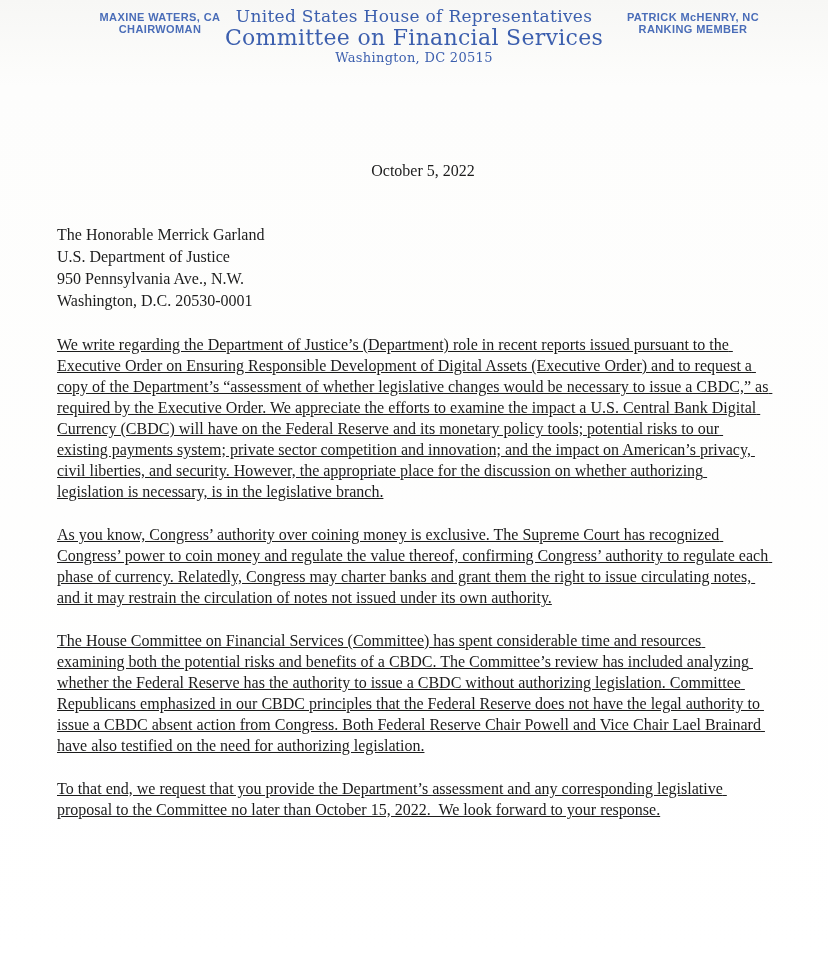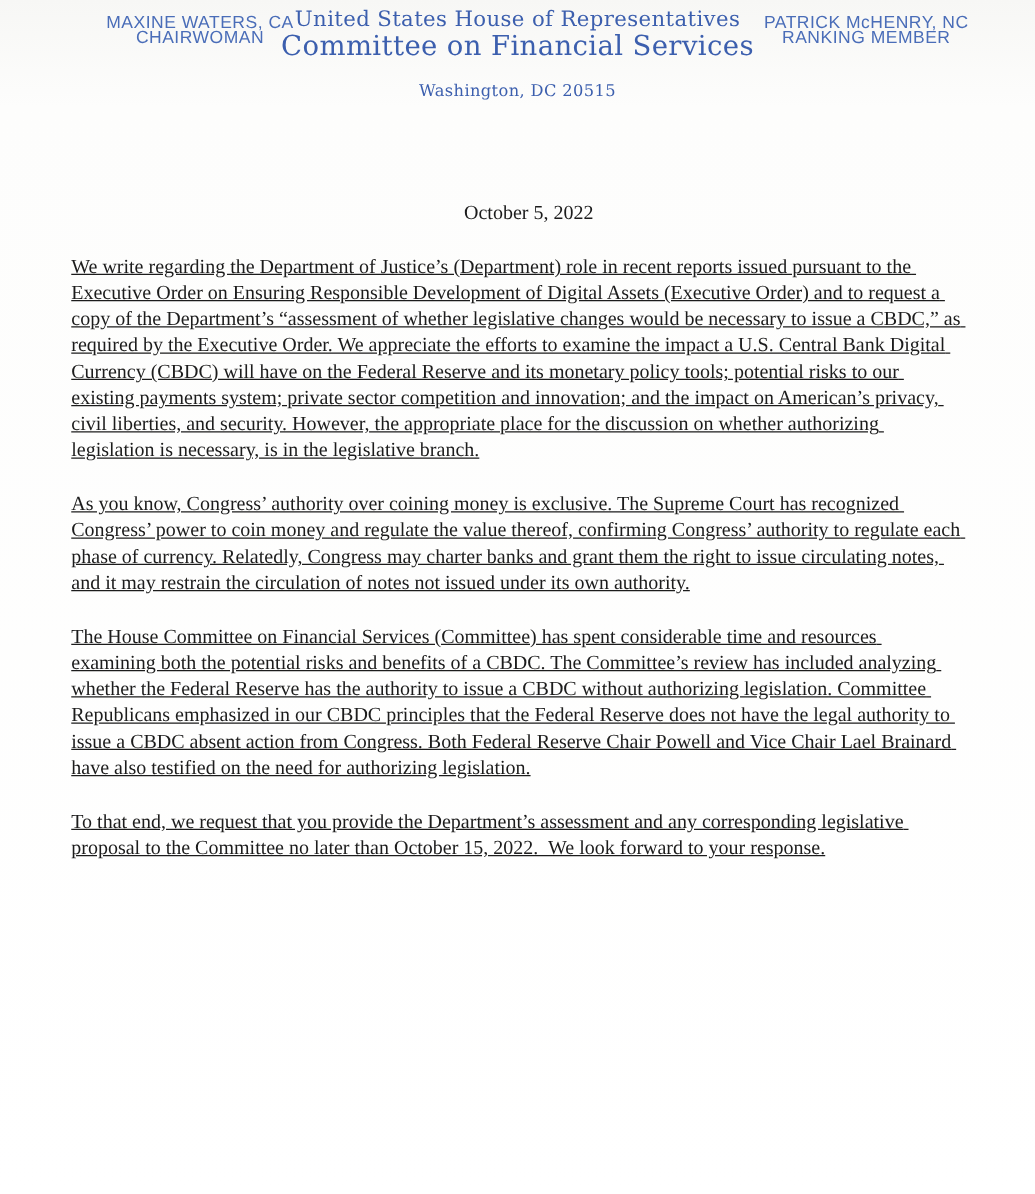--- a/index.html
+++ b/index.html
@@ -21,22 +21,22 @@
   .letterhead {
     position: relative;
     height: 90px;
   }
   .side-officer {
     position: absolute;
     top: 11px;
     width: 210px;
     text-align: center;
     font-family: "Liberation Sans", sans-serif;
-    font-size: 14px;
-    font-weight: normal;
+    font-size: 11px;
+    font-weight: bold;
     letter-spacing: 0.4px;
     line-height: 12px;
     color: #4a6db8;
   }
   .officer-left  { left: 55px; }
   .officer-right { right: 30px; }
 
   .masthead {
     position: absolute;
     left: 0;
@@ -54,21 +54,20 @@
   }
   .masthead-line2 {
     font-size: 22px;
     line-height: 24px;
     letter-spacing: 0.3px;
   }
   .masthead-line3 {
     font-size: 13px;
     line-height: 16px;
     letter-spacing: 0.3px;
-    margin-top: 16px;
   }
 
   
   .letter {
     position: relative;
     padding: 0 39px 0 57px;
     font-size: 16px;
     line-height: 21px;
   }
   .date-line {
@@ -113,20 +112,26 @@
       <div>PATRICK McHENRY, NC</div>
       <div>RANKING MEMBER</div>
     </div>
 
   </div>
 
   <div class="letter">
 
     <div class="date-line">October 5, 2022</div>
 
+    <div class="recipient">
+      <div>The Honorable Merrick Garland</div>
+      <div>U.S. Department of Justice</div>
+      <div>950 Pennsylvania Ave., N.W.</div>
+      <div>Washington, D.C. 20530-0001</div>
+    </div>
 
 
     <p class="body-paragraph">We write regarding the Department of Justice’s (Department) role in recent reports issued pursuant to the Executive Order on Ensuring Responsible Development of Digital Assets (Executive Order) and to request a copy of the Department’s “assessment of whether legislative changes would be necessary to issue a CBDC,” as required by the Executive Order. We appreciate the efforts to examine the impact a U.S. Central Bank Digital Currency (CBDC) will have on the Federal Reserve and its monetary policy tools; potential risks to our existing payments system; private sector competition and innovation; and the impact on American’s privacy, civil liberties, and security. However, the appropriate place for the discussion on whether authorizing legislation is necessary, is in the legislative branch.</p>
 
     <p class="body-paragraph">As you know, Congress’ authority over coining money is exclusive. The Supreme Court has recognized Congress’ power to coin money and regulate the value thereof, confirming Congress’ authority to regulate each phase of currency. Relatedly, Congress may charter banks and grant them the right to issue circulating notes, and it may restrain the circulation of notes not issued under its own authority.</p>
 
     <p class="body-paragraph">The House Committee on Financial Services (Committee) has spent considerable time and resources examining both the potential risks and benefits of a CBDC. The Committee’s review has included analyzing whether the Federal Reserve has the authority to issue a CBDC without authorizing legislation. Committee Republicans emphasized in our CBDC principles that the Federal Reserve does not have the legal authority to issue a CBDC absent action from Congress. Both Federal Reserve Chair Powell and Vice Chair Lael Brainard have also testified on the need for authorizing legislation.</p>
 
     <p class="body-paragraph">To that end, we request that you provide the Department’s assessment and any corresponding legislative proposal to the Committee no later than October 15, 2022.  We look forward to your response.</p>
 

